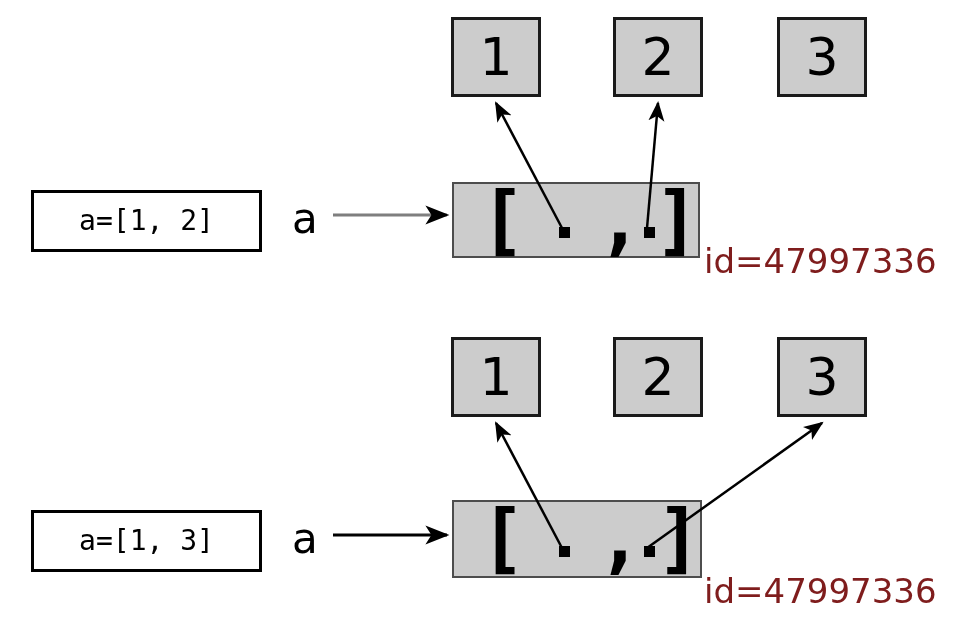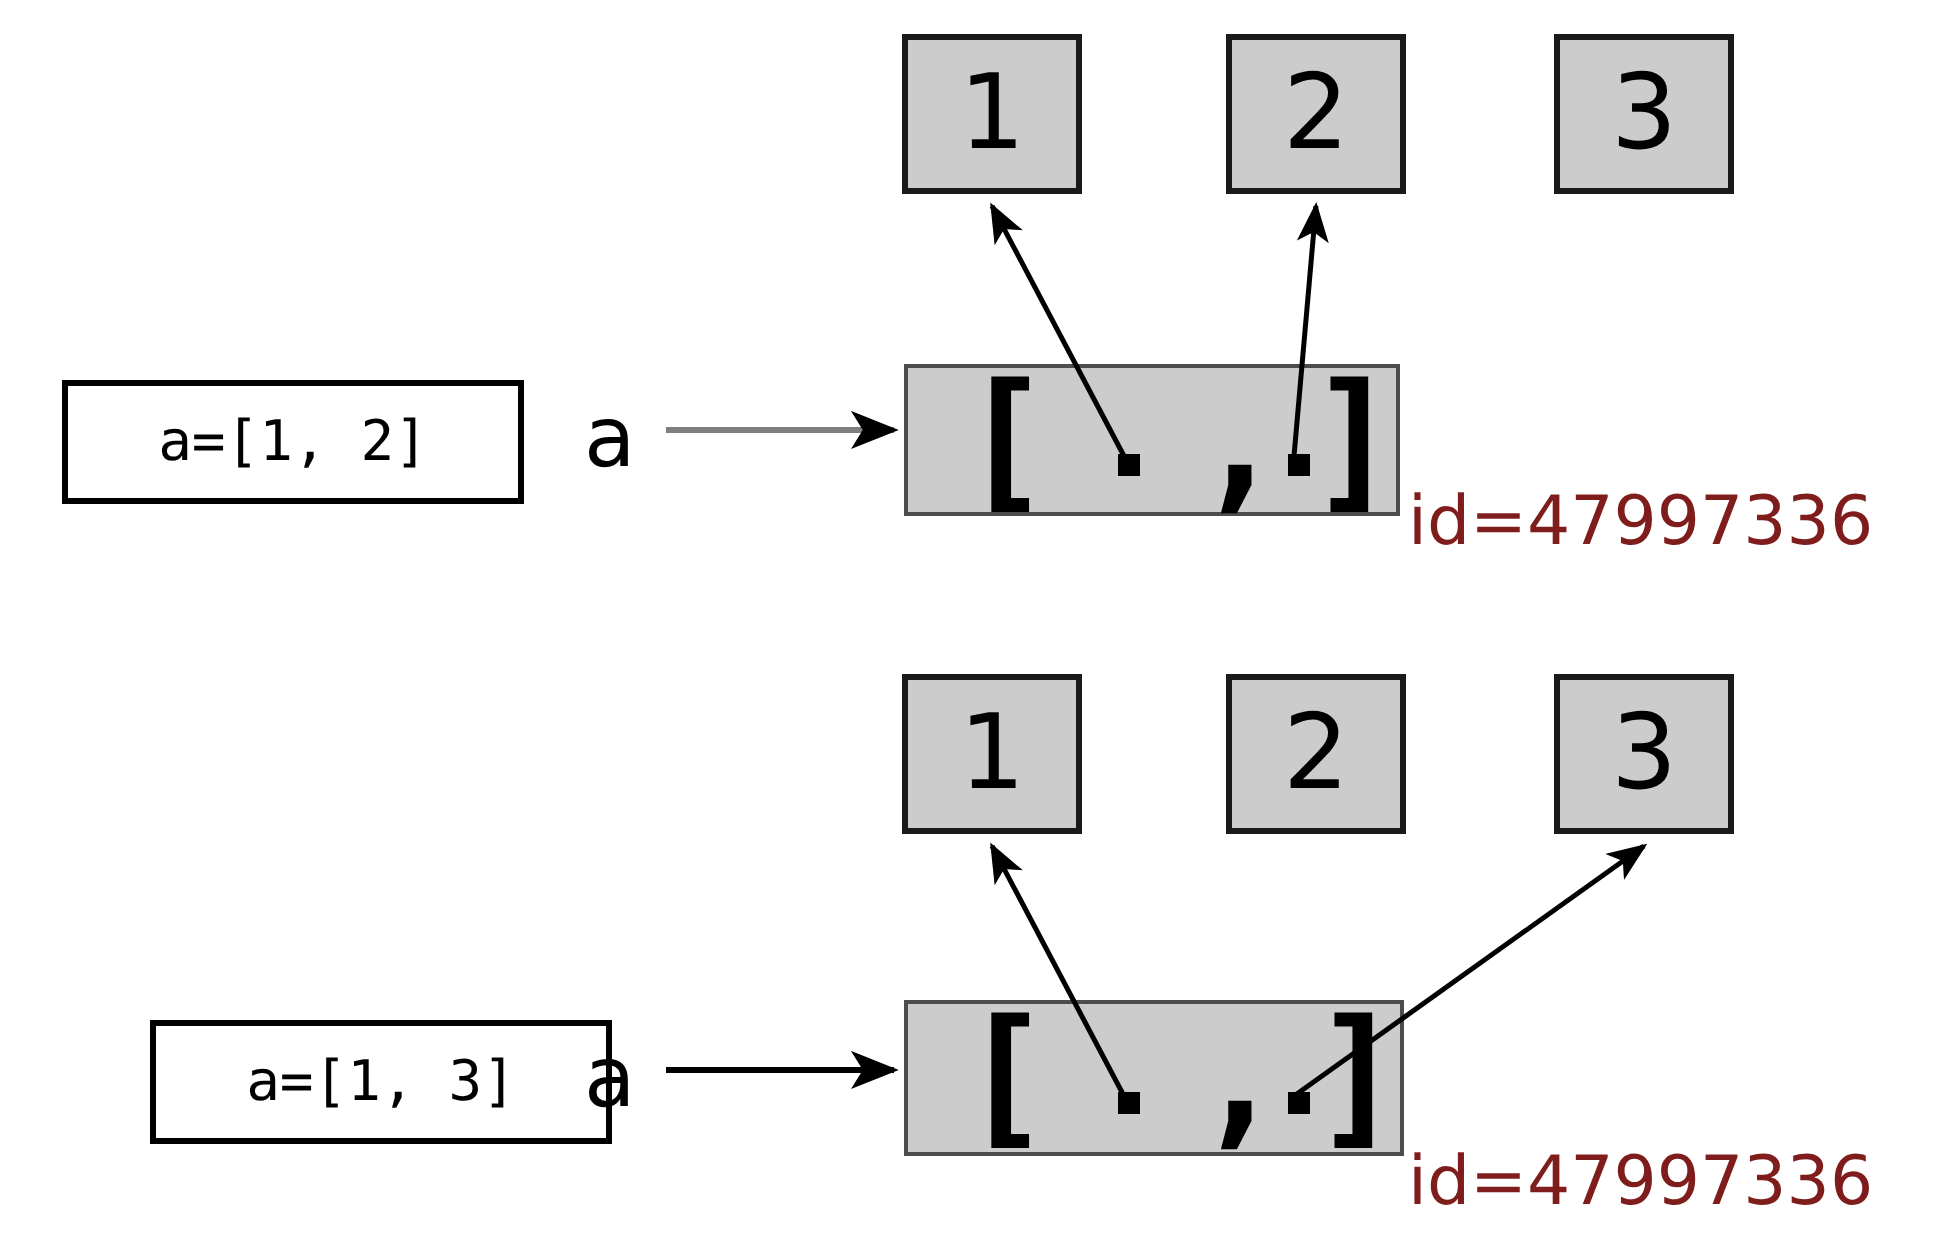--- a/index.html
+++ b/index.html
@@ -186,21 +186,21 @@
     <div class="value-box" style="left:451px; top:28px; width:90px; height:80px;">
       <span class="value-text">1</span>
     </div>
     <div class="value-box" style="left:613px; top:28px; width:90px; height:80px;">
       <span class="value-text">2</span>
     </div>
     <div class="value-box" style="left:777px; top:28px; width:90px; height:80px;">
       <span class="value-text">3</span>
     </div>
 
-    <div class="code-box" style="left:31px; top:201px; width:231px; height:62px;margin-left:44px;">
+    <div class="code-box" style="left:31px; top:201px; width:231px; height:62px;">
       <span class="code-text">a=[1, 3]</span>
     </div>
 
     <div class="var-label" style="left:292px; top:209px;">
       <span>a</span>
     </div>
 
     <div class="list-box" style="left:452px; top:191px; width:250px; height:78px;">
       <span class="bracket" style="left:26px; top:-2px;">[</span>
       <span class="slot-dot" style="left:105px; top:44px;"></span>

